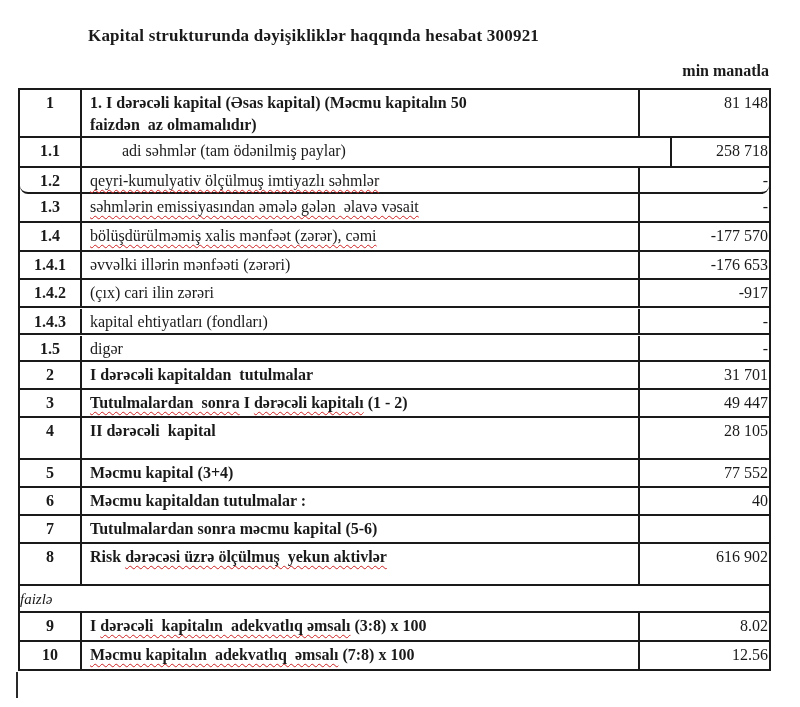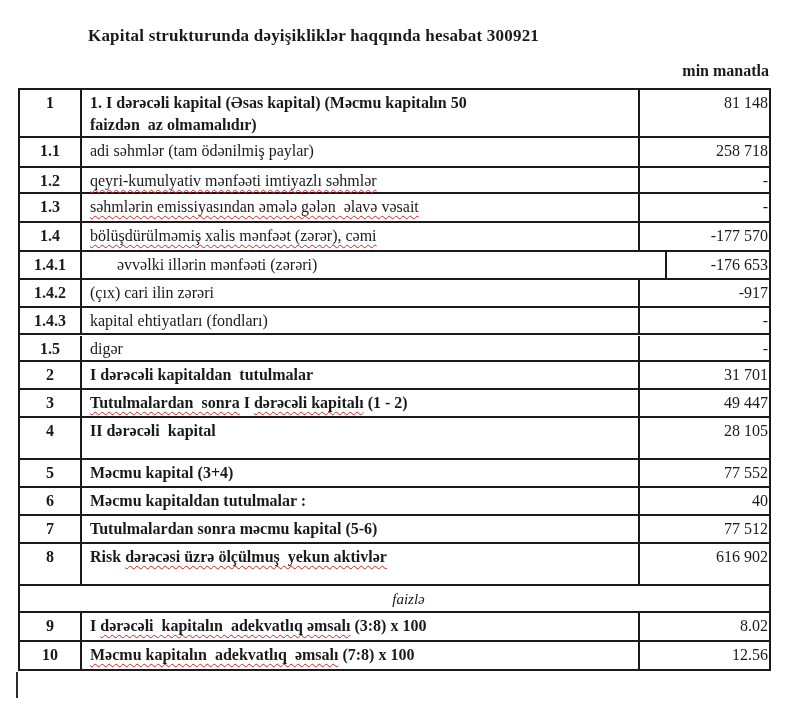--- a/index.html
+++ b/index.html
@@ -32,21 +32,21 @@
   .cell{box-sizing:border-box;font-size:16px;line-height:22px;padding-top:2px;}
   .num{
     width:62px;flex:0 0 62px;text-align:center;
     border-right:2px solid #1a1a1a;font-weight:bold;
   }
   .lbl{
     width:558px;flex:0 0 558px;padding-left:8px;padding-right:6px;
     border-right:2px solid #1a1a1a;white-space:pre-wrap;
   }
   .val{flex:1;text-align:right;padding-right:1px;font-weight:normal;}
-  .band{justify-content:center;padding-left:37px;}
+  .band{justify-content:flex-start;}
   .band-lbl{
     font-style:italic;font-size:15px;line-height:22px;
     padding:2px 9px 0 0;
   }
   .sp{
     text-decoration-line:underline;
     text-decoration-style:wavy;
     text-decoration-color:var(--spell,#cc2222);
     text-decoration-thickness:1px;
     text-underline-offset:3px;
@@ -62,51 +62,51 @@
 <div class="doc-title">Kapital strukturunda dəyişikliklər haqqında hesabat 300921</div>
 
 <div class="unit-label">min manatla</div>
 
 <div class="cap-table">
     <div class="trow bold" style="min-height: 48px;">
       <div class="cell num">1</div>
       <div class="cell lbl"><span>1. I dərəcəli kapital (Əsas kapital) (Məcmu kapitalın 50</span><br><span>faizdən  az olmamalıdır)</span></div>
       <div class="cell val">81 148</div>
     </div>
-    <div class="trow" style="min-height: 30px;">
+    <div class="trow" style="min-height: 30px; gap: 32px;">
       <div class="cell num">1.1</div>
       <div class="cell lbl"><span>adi səhmlər (tam ödənilmiş paylar)</span></div>
       <div class="cell val">258 718</div>
     </div>
-    <div class="trow" style="min-height: 26px;">
+    <div class="trow" style="min-height: 26px; border-radius: 8px;">
       <div class="cell num">1.2</div>
-      <div class="cell lbl"><span class="sp">qeyri-kumulyativ mənfəəti imtiyazlı səhmlər</span></div>
+      <div class="cell lbl"><span class="sp">qeyri-kumulyativ ölçülmuş imtiyazlı səhmlər</span></div>
       <div class="cell val">-</div>
     </div>
     <div class="trow" style="min-height: 29px;">
       <div class="cell num">1.3</div>
       <div class="cell lbl"><span class="sp">səhmlərin emissiyasından əmələ gələn  əlavə vəsait</span></div>
       <div class="cell val">-</div>
     </div>
     <div class="trow" style="min-height: 29px;">
       <div class="cell num">1.4</div>
       <div class="cell lbl"><span class="sp">bölüşdürülməmiş xalis mənfəət (zərər), cəmi</span></div>
       <div class="cell val">-177 570</div>
     </div>
-    <div class="trow" style="min-height: 28px; gap: 27px;">
+    <div class="trow" style="min-height: 28px;">
       <div class="cell num">1.4.1</div>
       <div class="cell lbl"><span>əvvəlki illərin mənfəəti (zərəri)</span></div>
       <div class="cell val">-176 653</div>
     </div>
     <div class="trow" style="min-height: 28px;">
       <div class="cell num">1.4.2</div>
       <div class="cell lbl"><span>(çıx) cari ilin zərəri</span></div>
       <div class="cell val">-917</div>
     </div>
-    <div class="trow" style="min-height: 27px;">
+    <div class="trow" style="min-height: 27px; align-items: center;">
       <div class="cell num">1.4.3</div>
       <div class="cell lbl"><span>kapital ehtiyatları (fondları)</span></div>
       <div class="cell val">-</div>
     </div>
     <div class="trow" style="min-height: 27px; align-items: flex-end;">
       <div class="cell num">1.5</div>
       <div class="cell lbl"><span>digər</span></div>
       <div class="cell val">-</div>
     </div>
     <div class="trow bold" style="min-height: 28px;">
@@ -130,21 +130,20 @@
       <div class="cell val">77 552</div>
     </div>
     <div class="trow bold" style="min-height: 28px;">
       <div class="cell num">6</div>
       <div class="cell lbl"><span>Məcmu kapitaldan tutulmalar :</span></div>
       <div class="cell val">40</div>
     </div>
     <div class="trow bold" style="min-height: 28px;">
       <div class="cell num">7</div>
       <div class="cell lbl"><span>Tutulmalardan sonra məcmu kapital (5-6)</span></div>
-      <div class="cell val">77 512</div>
     </div>
     <div class="trow bold" style="min-height: 42px;">
       <div class="cell num">8</div>
       <div class="cell lbl"><span>Risk </span><span class="sp">dərəcəsi üzrə ölçülmuş  yekun aktivlər</span></div>
       <div class="cell val">616 902</div>
     </div>
     <div class="trow band" style="min-height: 27px;">
       <span class="band-lbl">faizlə</span>
     </div>
     <div class="trow bold" style="min-height: 29px;">

